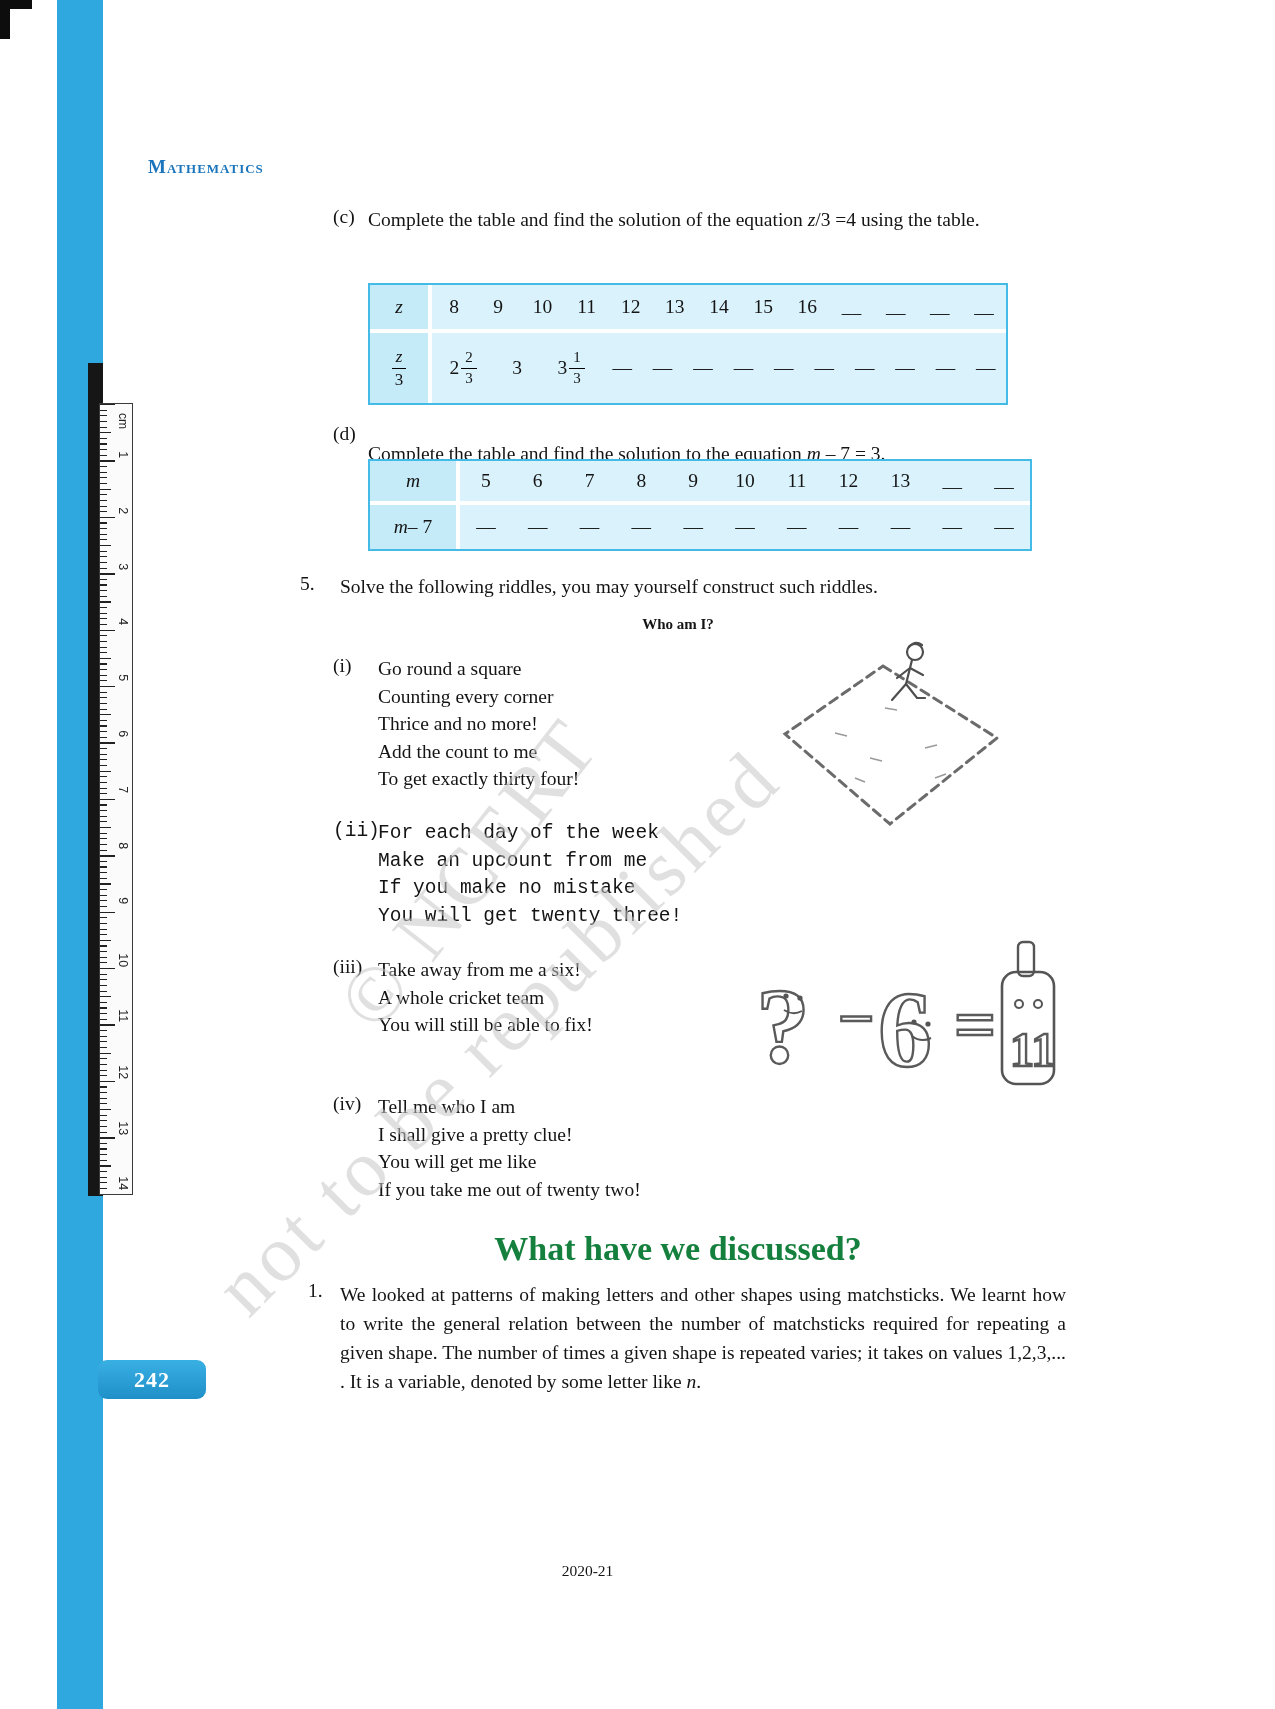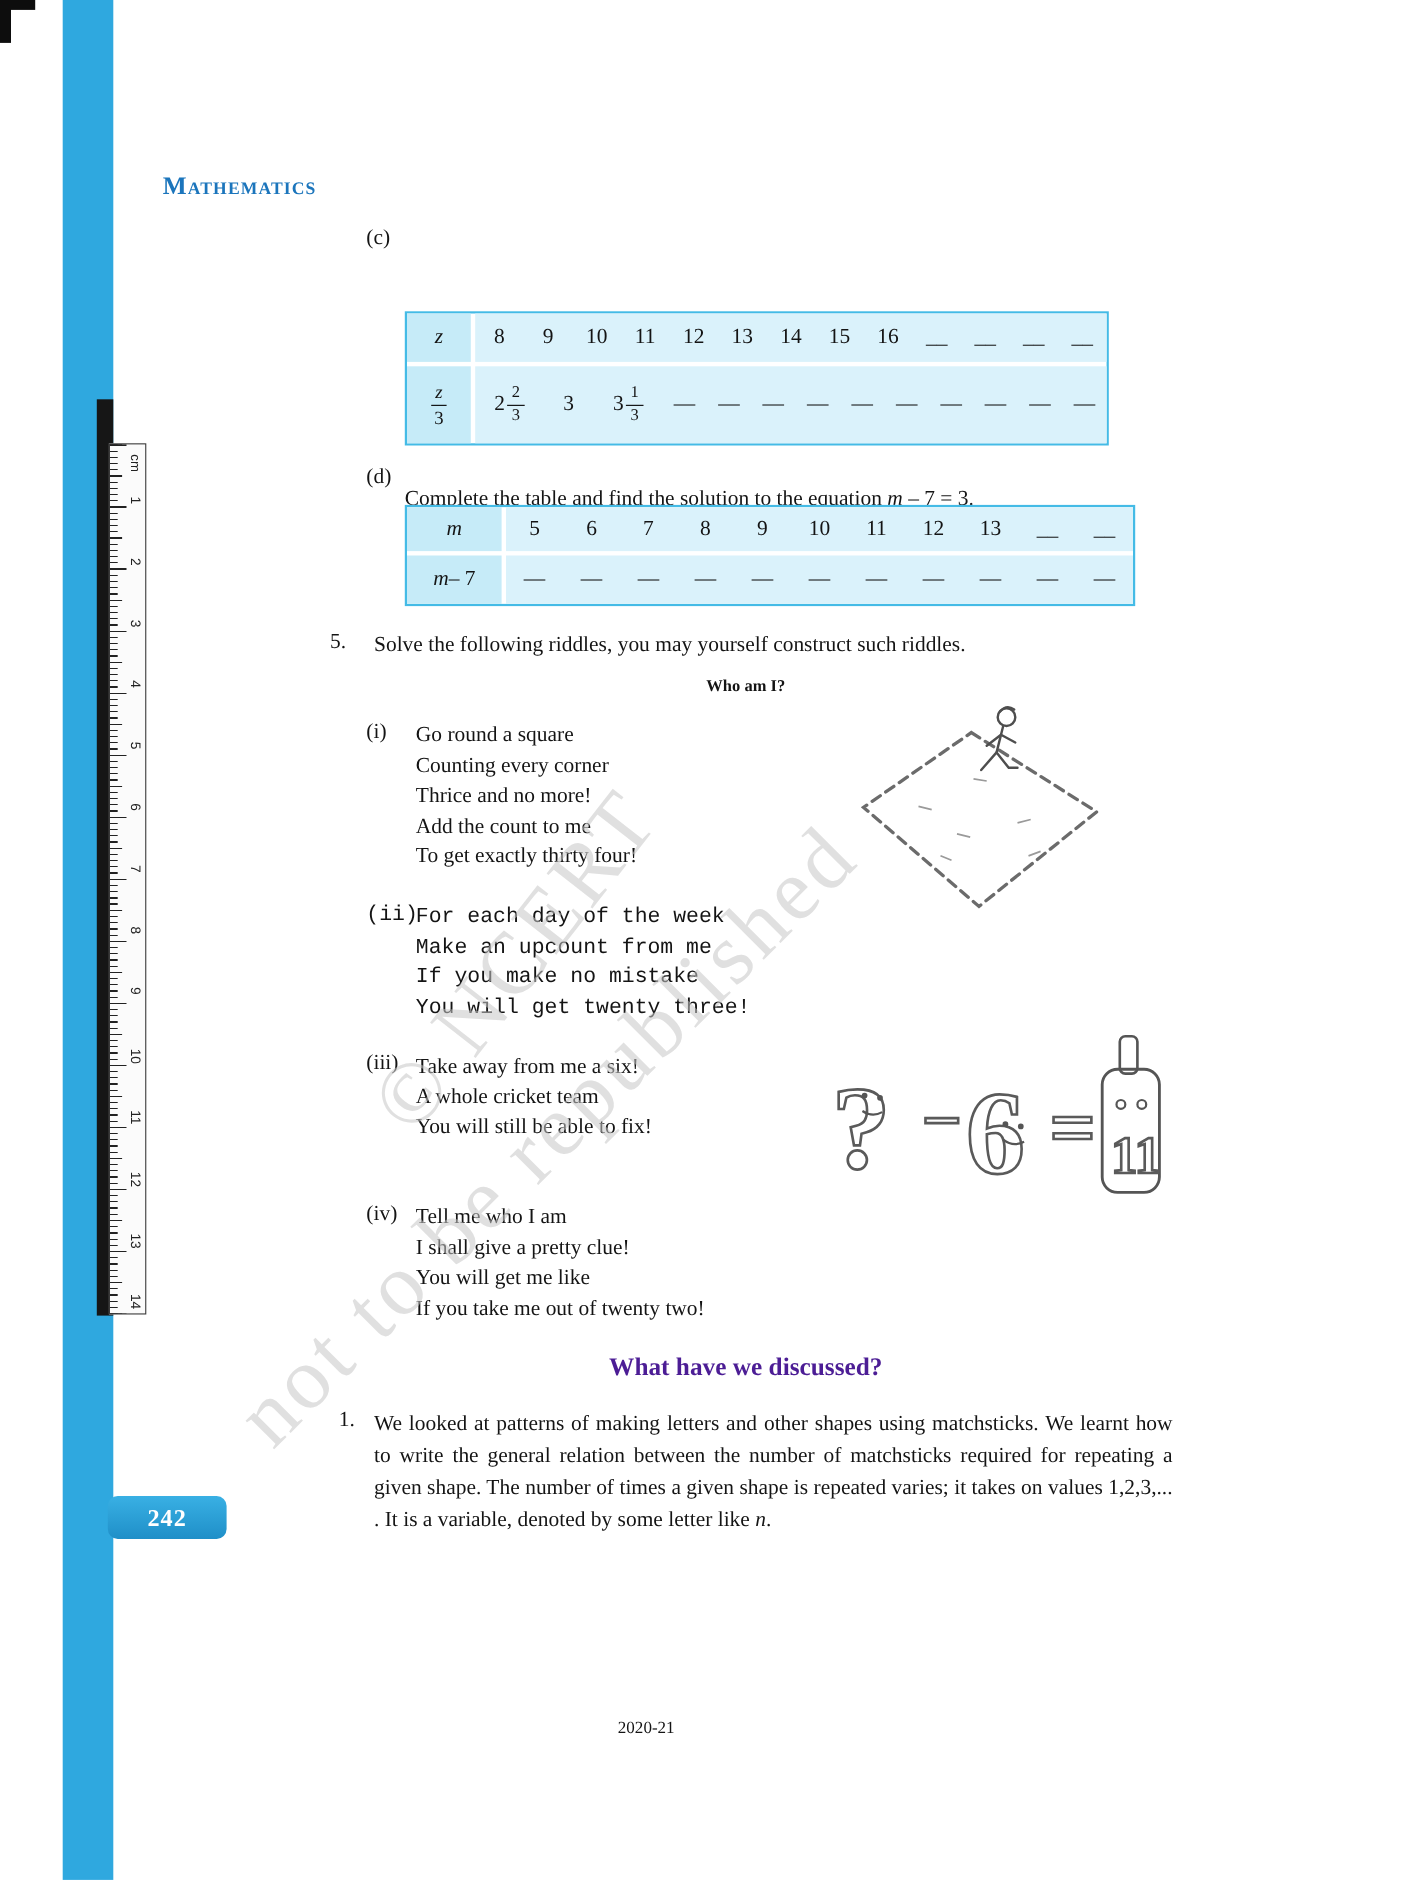--- a/index.html
+++ b/index.html
@@ -24,21 +24,21 @@
   .ticks-major { width:15px; background:repeating-linear-gradient(to bottom,#222 0 1.4px, transparent 1.4px 56.4px); }
   .ruler-cm { position:absolute; left:15px; top:10px; transform:rotate(90deg);
     font-family:"Liberation Sans", sans-serif; font-size:12px; color:#222; }
   .ruler-nums { position:absolute; left:16px; top:48px; bottom:4px;
     display:flex; flex-direction:column; justify-content:space-between; }
   .ruler-num { transform:rotate(90deg); font-family:"Liberation Sans", sans-serif;
     font-size:12.5px; color:#222; line-height:1; }
 
   
   .math-header { position:absolute; left:148px; top:156px; color:#1b75bc;
-    font-weight:bold; font-size:23px; font-variant:small-caps; letter-spacing:1px; }
+    font-weight:bold; font-size:19px; font-variant:small-caps; letter-spacing:1px; }
 
   
   .body-text { font-size:19.5px; line-height:28px; }
   .abs { position:absolute; }
   .justify { text-align:justify; }
 
   .item-label { position:absolute; font-size:19.5px; }
 
   
   .eqtable { position:absolute; border:2.5px solid #44bbe6; background:#ffffff; box-sizing:border-box; }
@@ -63,21 +63,21 @@
 
   
   .who-am-i { position:absolute; left:368px; top:616px; width:620px; text-align:center;
     font-weight:bold; font-size:15px; }
   .riddle { position:absolute; left:333px; width:370px; }
   .r-label { position:absolute; left:0; top:0; font-size:19.5px; }
   .r-lines { margin-left:45px; font-size:19.5px; line-height:27.5px; }
 
   
   .discussed-title { position:absolute; left:368px; top:1230px; width:620px; text-align:center;
-    color:#4c1d95; font-weight:bold; font-size:23px; }
+    color:#15803d; font-weight:bold; font-size:34px; }
   .d-item-label { position:absolute; left:308px; top:1280px; font-size:19.5px; }
   .d-item-text { position:absolute; left:340px; top:1280px; width:726px;
     font-size:19.5px; line-height:29px; text-align:justify; }
 
   
   .page-badge { position:absolute; left:98px; top:1360px; width:108px; height:39px;
     background:linear-gradient(180deg,#39b0e4,#1f8fc8); border-radius:9px;
     display:flex; align-items:center; justify-content:center;
     color:#ffffff; font-weight:bold; font-size:22px; letter-spacing:1px; }
 
@@ -124,20 +124,21 @@
         <span class="ruler-num">11</span>
         <span class="ruler-num">12</span>
         <span class="ruler-num">13</span>
         <span class="ruler-num">14</span>
       </div>
   </div>
 
   <div class="math-header">Mathematics</div>
 
   <span class="item-label" style="left:333px; top:206px;">(c)</span>
+  <div class="abs body-text justify" style="left:368px; top:206px; width:700px;"><span>Complete the table and find the solution of the equation </span><span class="ital">z</span><span>/3 =4 using the table.</span></div>
 
   <div class="eqtable" style="left:368px; top:283px; width:640px;">
     <div class="trow" style="height:44px;">
       <div class="tlabel ital" style="width:58px;">z</div>
       <div class="tdata">
 
       <span class="tcell">8</span>
           <span class="tcell">9</span>
           <span class="tcell">10</span>
           <span class="tcell">11</span>

